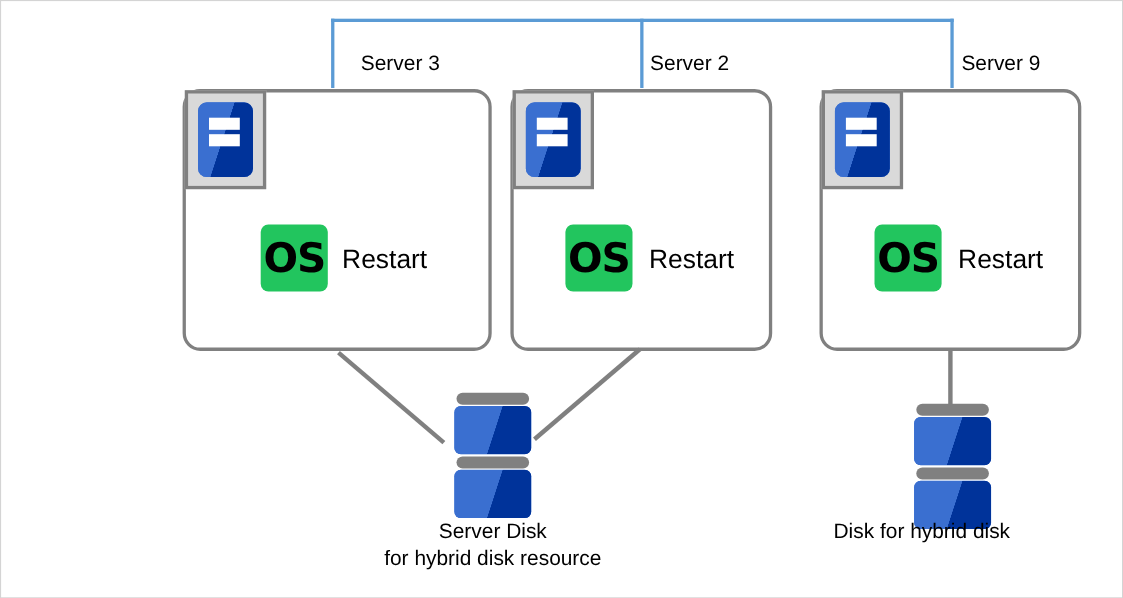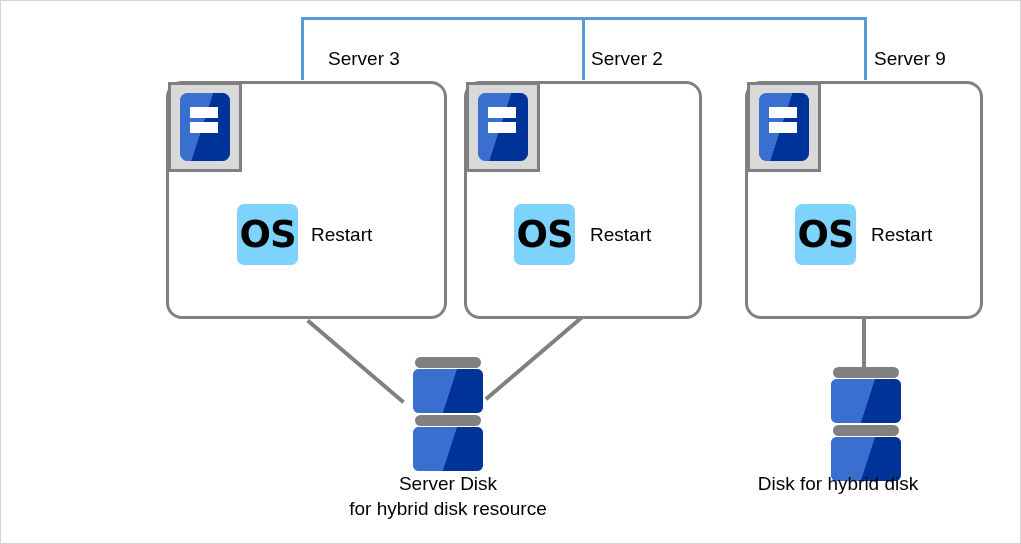--- a/index.html
+++ b/index.html
@@ -108,39 +108,39 @@
   .ico-1 { left: 167px; }
   .ico-2 { left: 465px; }
   .ico-3 { left: 746px; }
 
   
   .os-badge {
     position: absolute;
     top: 203px;
     width: 61px;
     height: 61px;
-    background: #7dd3fc;
+    background: #22c55e;
     border-radius: 7px;
     color: #000000;
     font-family: "DejaVu Sans", sans-serif;
     font-weight: bold;
     font-size: 37px;
     line-height: 61px;
     text-align: center;
     letter-spacing: -1px;
     z-index: 4;
   }
   .os-1 { left: 236px; }
   .os-2 { left: 513px; }
   .os-3 { left: 794px; }
 
   .restart-label {
     position: absolute;
     top: 224px;
-    font-size: 19px;
+    font-size: 24px;
     color: #000000;
     white-space: nowrap;
     line-height: 1;
     z-index: 4;
   }
   .rst-1 { left: 310px; }
   .rst-2 { left: 589px; }
   .rst-3 { left: 870px; }
 
   

